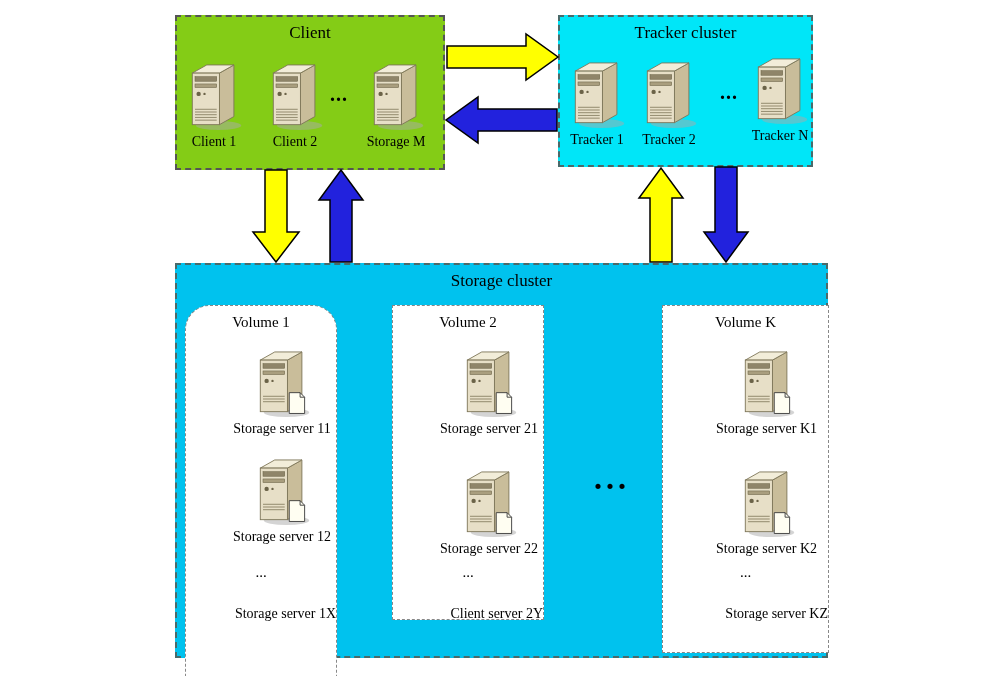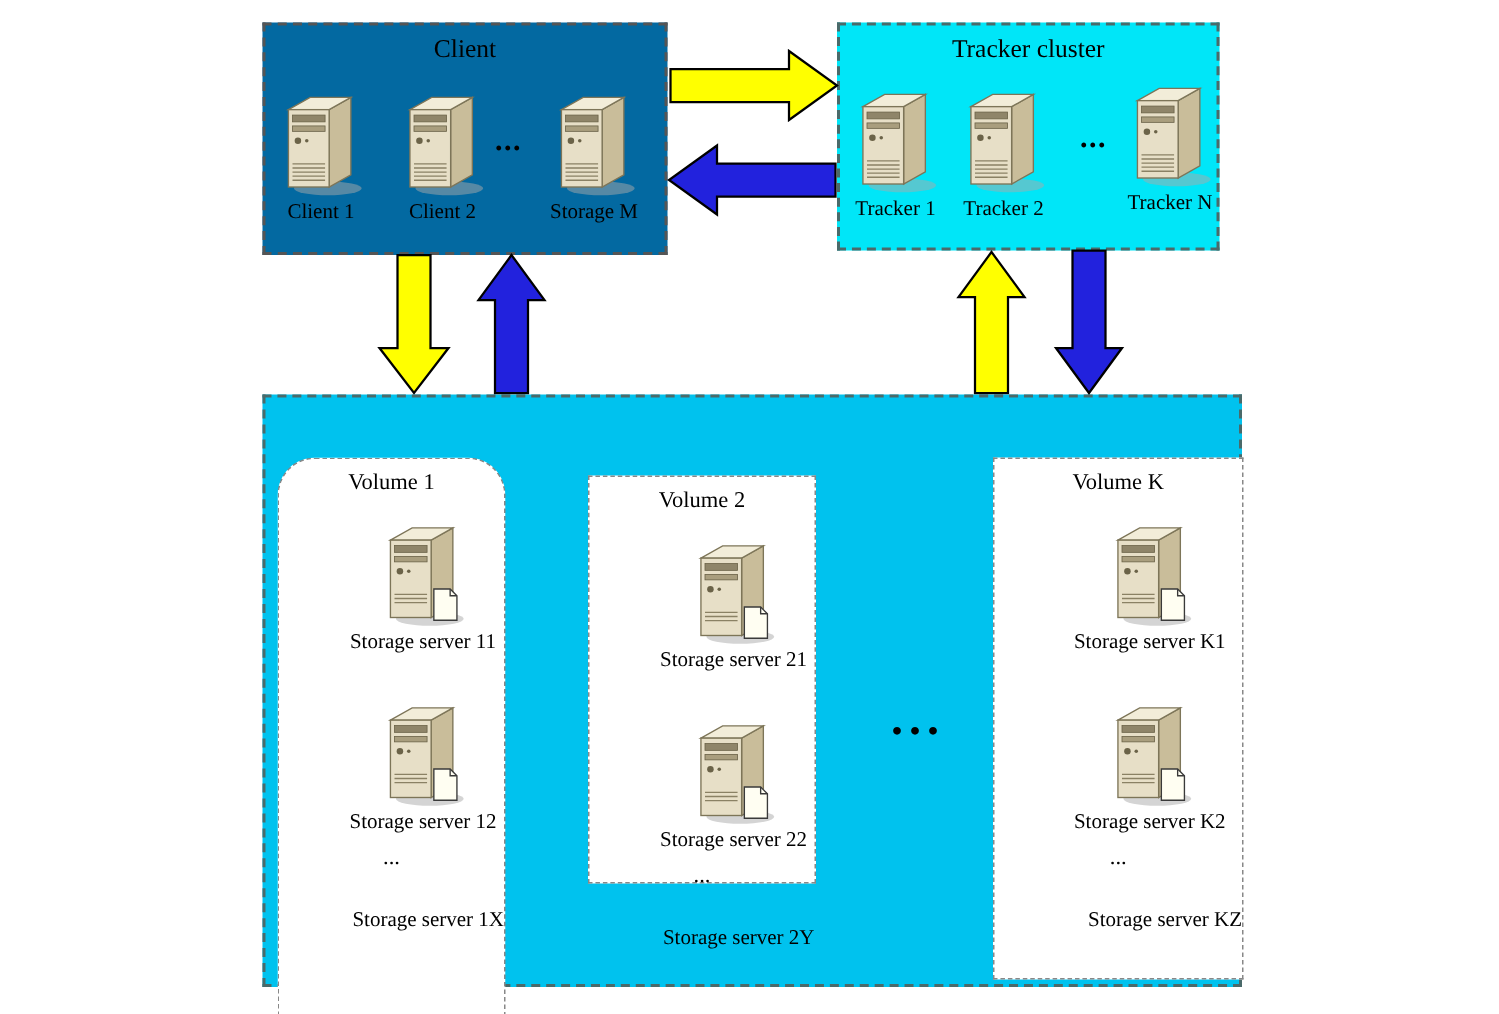--- a/index.html
+++ b/index.html
@@ -21,21 +21,21 @@
   .v-dots{position:absolute;left:0;right:0;text-align:center;font-size:15px;}
   .v-last{position:absolute;left:0;right:0;text-align:right;font-size:14px;white-space:nowrap;}
   .big-dots{position:absolute;font-size:32px;font-weight:bold;letter-spacing:4px;}
   svg.overlay{position:absolute;left:0;top:0;pointer-events:none;}
 </style>
 </head>
 <body>
 
 <div class="canvas">
 
-  <div class="box dashdot" style="left: 175px; top: 15px; width: 270px; height: 155px; background-color: #0369a1;">
+  <div class="box dashdot" style="left: 175px; top: 15px; width: 270px; height: 155px; background-color: #84cc16;">
     <div class="box-title">Client</div>
     <div class="cell" style="left:0px;top:38px;">
       <div class="ic">
   <svg viewBox="0 0 64 84" width="100%" height="100%" preserveAspectRatio="xMidYMid meet">
     <ellipse cx="37" cy="78" rx="25" ry="5" fill="#aaaaaa" opacity="0.5"></ellipse>
     <polygon points="38,20 54,11 54,68 38,77" fill="#c9bd9a" stroke="#7d7558" stroke-width="1"></polygon>
     <polygon points="8,20 24,11 54,11 38,20" fill="#f2edd9" stroke="#7d7558" stroke-width="1"></polygon>
     <rect x="8" y="20" width="30" height="57" fill="#e7dfc7" stroke="#7d7558" stroke-width="1"></rect>
     <rect x="11" y="24" width="24" height="5" fill="#8f8569" stroke="#6b6348" stroke-width="0.6"></rect>
     <rect x="11" y="32" width="24" height="4" fill="#a99e7e" stroke="#6b6348" stroke-width="0.6"></rect>
@@ -164,20 +164,21 @@
       <line x1="11" y1="69" x2="35" y2="69"></line>
       <line x1="11" y1="72" x2="35" y2="72"></line>
     </g>
   </svg>
 </div>
       <div class="lbl">Tracker N</div>
     </div>
   </div>
 
   <div class="box dashed" style="left: 175px; top: 263px; width: 653px; height: 395px; background-color: rgb(0, 194, 238);">
+    <div class="box-title">Storage cluster</div>
 
     <div class="volume" style="left:8px;top:40px;width:152px;height:436px;border-radius:25px;">
       <div class="v-title">Volume 1</div>
       <div class="vcell" style="top:36px;">
         <div class="ic">
   <svg viewBox="0 0 64 84" width="100%" height="100%" preserveAspectRatio="xMidYMid meet">
     <ellipse cx="37" cy="78" rx="25" ry="5" fill="#aaaaaa" opacity="0.5"></ellipse>
     <polygon points="38,20 54,11 54,68 38,77" fill="#c9bd9a" stroke="#7d7558" stroke-width="1"></polygon>
     <polygon points="8,20 24,11 54,11 38,20" fill="#f2edd9" stroke="#7d7558" stroke-width="1"></polygon>
     <rect x="8" y="20" width="30" height="57" fill="#e7dfc7" stroke="#7d7558" stroke-width="1"></rect>
@@ -189,21 +190,21 @@
       <line x1="11" y1="60" x2="35" y2="60"></line>
       <line x1="11" y1="63" x2="35" y2="63"></line>
       <line x1="11" y1="66" x2="35" y2="66"></line>
     </g>
     <polygon points="40,56 52,56 57,61 57,79 40,79" fill="#fffef2" stroke="#3a3a3a" stroke-width="1"></polygon>
     <polyline points="52,56 52,61 57,61" fill="none" stroke="#3a3a3a" stroke-width="1"></polyline>
   </svg>
 </div>
         <div class="lbl">Storage server 11</div>
       </div>
-      <div class="vcell" style="top:156px;">
+      <div class="vcell" style="top:144px;">
         <div class="ic">
   <svg viewBox="0 0 64 84" width="100%" height="100%" preserveAspectRatio="xMidYMid meet">
     <ellipse cx="37" cy="78" rx="25" ry="5" fill="#aaaaaa" opacity="0.5"></ellipse>
     <polygon points="38,20 54,11 54,68 38,77" fill="#c9bd9a" stroke="#7d7558" stroke-width="1"></polygon>
     <polygon points="8,20 24,11 54,11 38,20" fill="#f2edd9" stroke="#7d7558" stroke-width="1"></polygon>
     <rect x="8" y="20" width="30" height="57" fill="#e7dfc7" stroke="#7d7558" stroke-width="1"></rect>
     <rect x="11" y="24" width="24" height="5" fill="#8f8569" stroke="#6b6348" stroke-width="0.6"></rect>
     <rect x="11" y="32" width="24" height="4" fill="#a99e7e" stroke="#6b6348" stroke-width="0.6"></rect>
     <circle cx="15" cy="43" r="2.4" fill="#6b6348"></circle>
     <circle cx="21.5" cy="43" r="1.3" fill="#6b6348"></circle>
@@ -215,21 +216,21 @@
     <polygon points="40,56 52,56 57,61 57,79 40,79" fill="#fffef2" stroke="#3a3a3a" stroke-width="1"></polygon>
     <polyline points="52,56 52,61 57,61" fill="none" stroke="#3a3a3a" stroke-width="1"></polyline>
   </svg>
 </div>
         <div class="lbl">Storage server 12</div>
       </div>
       <div class="v-dots" style="top:258px;">...</div>
       <div class="v-last" style="top:300px;">Storage server 1X</div>
     </div>
 
-    <div class="volume" style="left:215px;top:52px;width:152px;height:272px;">
+    <div class="volume" style="left:215px;top:40px;width:152px;height:315px;">
       <div class="v-title">Volume 2</div>
       <div class="vcell" style="top:36px;">
         <div class="ic">
   <svg viewBox="0 0 64 84" width="100%" height="100%" preserveAspectRatio="xMidYMid meet">
     <ellipse cx="37" cy="78" rx="25" ry="5" fill="#aaaaaa" opacity="0.5"></ellipse>
     <polygon points="38,20 54,11 54,68 38,77" fill="#c9bd9a" stroke="#7d7558" stroke-width="1"></polygon>
     <polygon points="8,20 24,11 54,11 38,20" fill="#f2edd9" stroke="#7d7558" stroke-width="1"></polygon>
     <rect x="8" y="20" width="30" height="57" fill="#e7dfc7" stroke="#7d7558" stroke-width="1"></rect>
     <rect x="11" y="24" width="24" height="5" fill="#8f8569" stroke="#6b6348" stroke-width="0.6"></rect>
     <rect x="11" y="32" width="24" height="4" fill="#a99e7e" stroke="#6b6348" stroke-width="0.6"></rect>
@@ -262,21 +263,21 @@
       <line x1="11" y1="63" x2="35" y2="63"></line>
       <line x1="11" y1="66" x2="35" y2="66"></line>
     </g>
     <polygon points="40,56 52,56 57,61 57,79 40,79" fill="#fffef2" stroke="#3a3a3a" stroke-width="1"></polygon>
     <polyline points="52,56 52,61 57,61" fill="none" stroke="#3a3a3a" stroke-width="1"></polyline>
   </svg>
 </div>
         <div class="lbl">Storage server 22</div>
       </div>
       <div class="v-dots" style="top:258px;">...</div>
-      <div class="v-last" style="top:300px;">Storage server 2Y</div>
+      <div class="v-last" style="top:300px;">Client server 2Y</div>
     </div>
 
     <div class="big-dots" style="left:400px;top:195px;width:70px;text-align:center;">...</div>
 
     <div class="volume" style="left:485px;top:40px;width:167px;height:348px;">
       <div class="v-title">Volume K</div>
       <div class="vcell" style="top:36px;">
         <div class="ic">
   <svg viewBox="0 0 64 84" width="100%" height="100%" preserveAspectRatio="xMidYMid meet">
     <ellipse cx="37" cy="78" rx="25" ry="5" fill="#aaaaaa" opacity="0.5"></ellipse>

